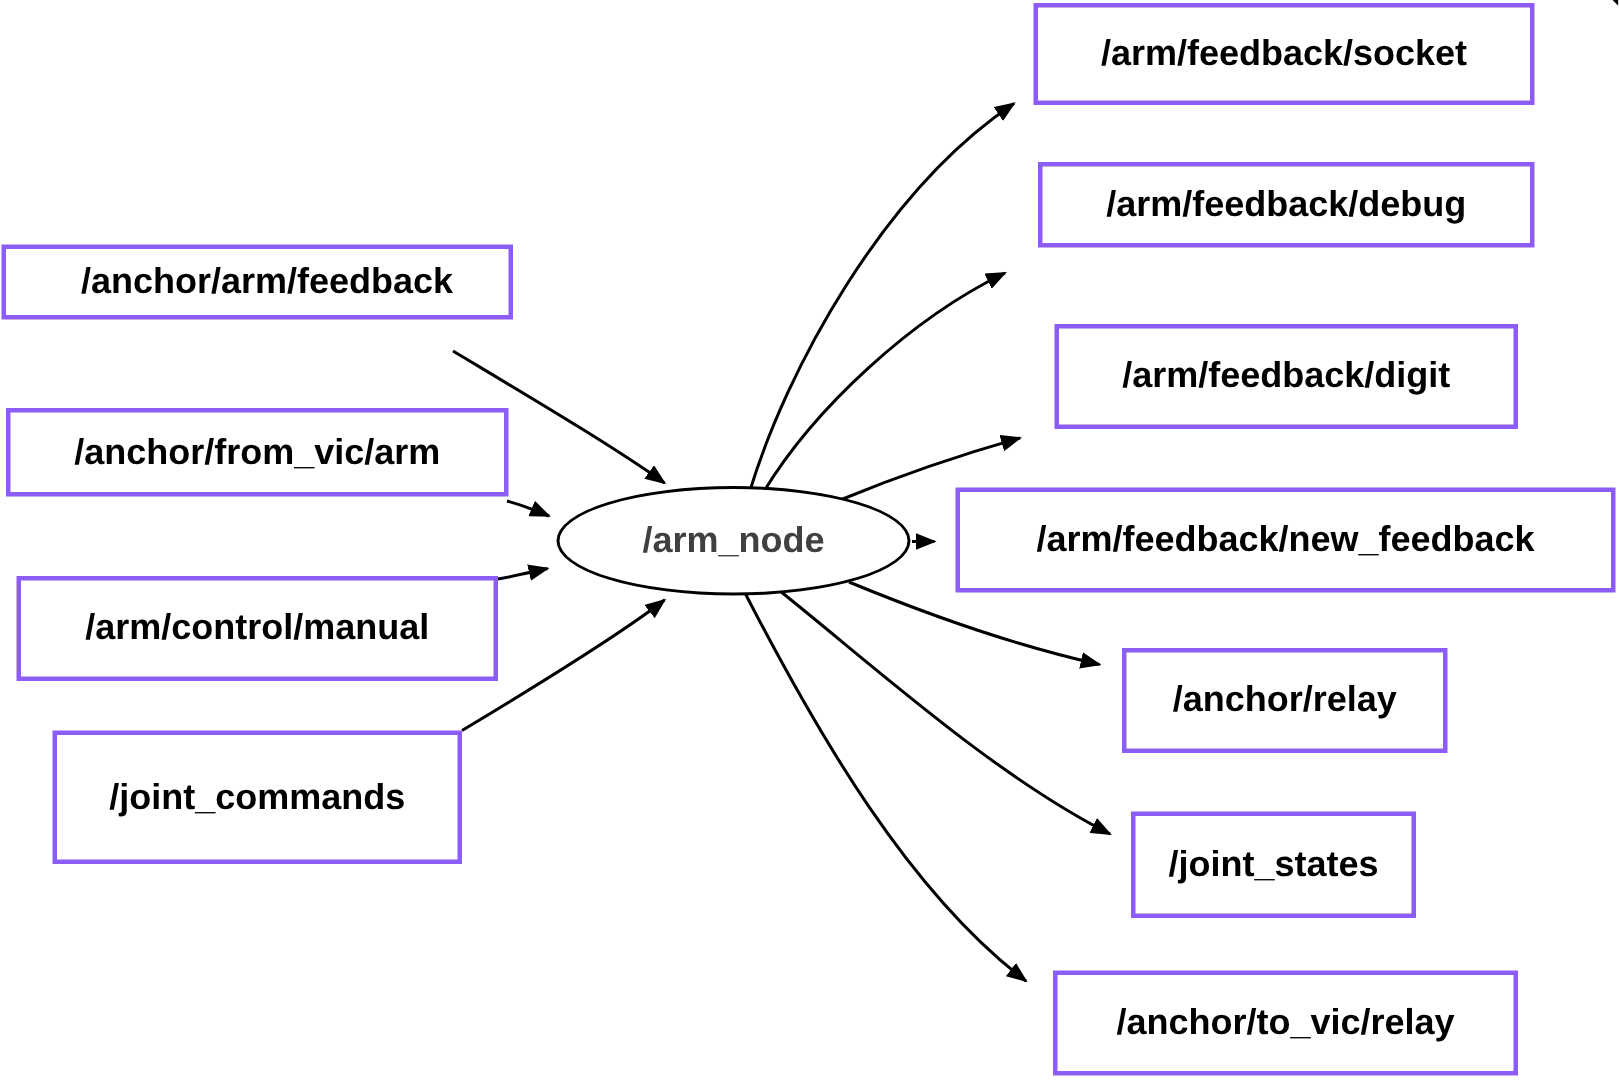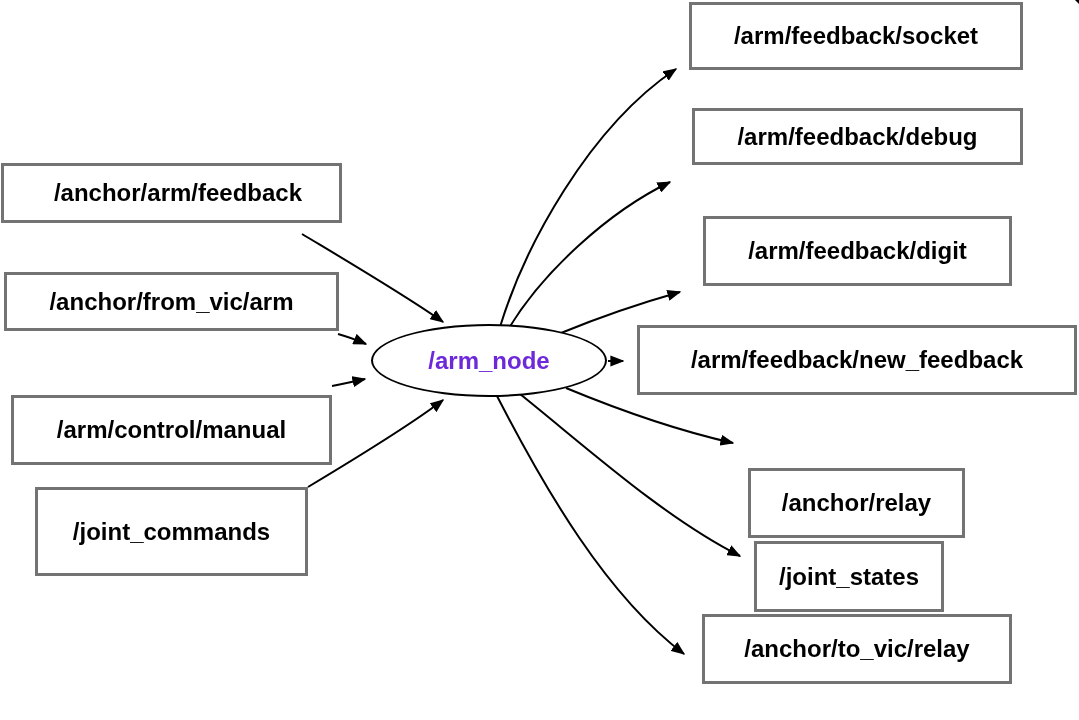--- a/index.html
+++ b/index.html
@@ -12,65 +12,65 @@
     overflow: hidden;
   }
   .edges-layer {
     position: absolute;
     left: 0; top: 0;
     width: 1079px; height: 720px;
   }
   .topic-box {
     position: absolute;
     box-sizing: border-box;
-    border: 3px solid #737373;
+    border: 3px solid #8b5cf6;
     background: #ffffff;
     display: flex;
     align-items: center;
     justify-content: center;
     font-size: 24px;
     font-weight: bold;
     color: #000000;
     white-space: nowrap;
   }
   .node-ellipse {
     position: absolute;
     box-sizing: border-box;
     border: 2px solid #000000;
     border-radius: 50%;
     background: #ffffff;
     display: flex;
     align-items: center;
     justify-content: center;
     font-size: 24px;
     font-weight: bold;
-    color: #6d28d9;
+    color: #404040;
     white-space: nowrap;
   }
   .corner-mark {
     position: absolute;
     right: 0; top: 0;
     width: 0; height: 0;
     border-top: 4px solid #000000;
     border-left: 4px solid transparent;
   }
 
   
-  #in0 { left: 1px;   top: 163px; width: 341px; height: 60px; padding-left: 13px; }
+  #in0 { left: 1px;   top: 163px; width: 341px; height: 50px; padding-left: 13px; }
   #in1 { left: 4px;   top: 272px; width: 335px; height: 59px; }
-  #in2 { left: 11px;  top: 395px; width: 321px; height: 70px; }
+  #in2 { left: 11px;  top: 384px; width: 321px; height: 70px; }
   #in3 { left: 35px;  top: 487px; width: 273px; height: 89px; }
   #center { left: 371px; top: 324px; width: 236px; height: 73px; }
   #out0 { left: 689px; top: 2px;   width: 334px; height: 68px; }
   #out1 { left: 692px; top: 108px; width: 331px; height: 57px; }
   #out2 { left: 703px; top: 216px; width: 309px; height: 70px; }
   #out3 { left: 637px; top: 325px; width: 440px; height: 70px; }
-  #out4 { left: 748px; top: 432px; width: 217px; height: 70px; margin-top: 36px; }
+  #out4 { left: 748px; top: 432px; width: 217px; height: 70px; }
   #out5 { left: 754px; top: 541px; width: 190px; height: 71px; }
-  #out6 { left: 702px; top: 614px; width: 310px; height: 70px; }
+  #out6 { left: 702px; top: 647px; width: 310px; height: 70px; }
 
   .edge {
     stroke: #000000;
     stroke-width: 2;
     fill: none;
   }
 </style>
 </head>
 <body>
 

